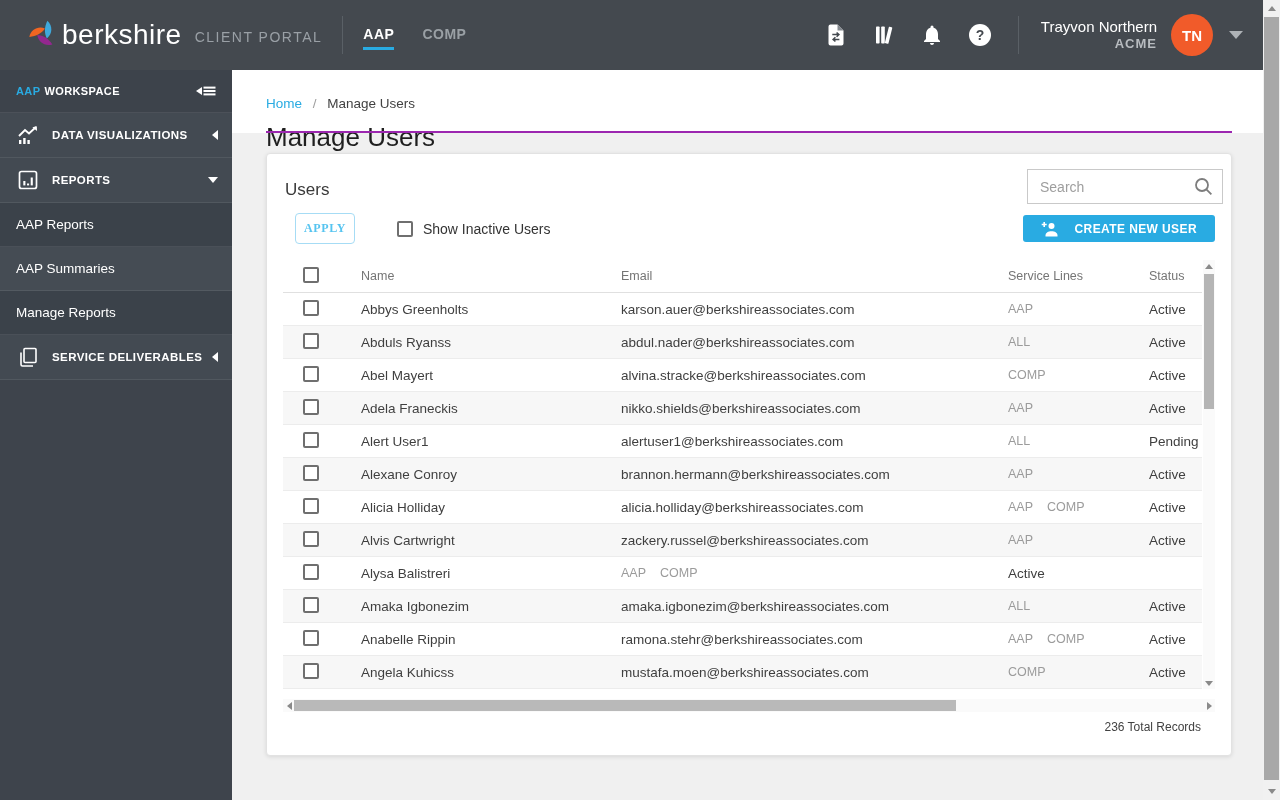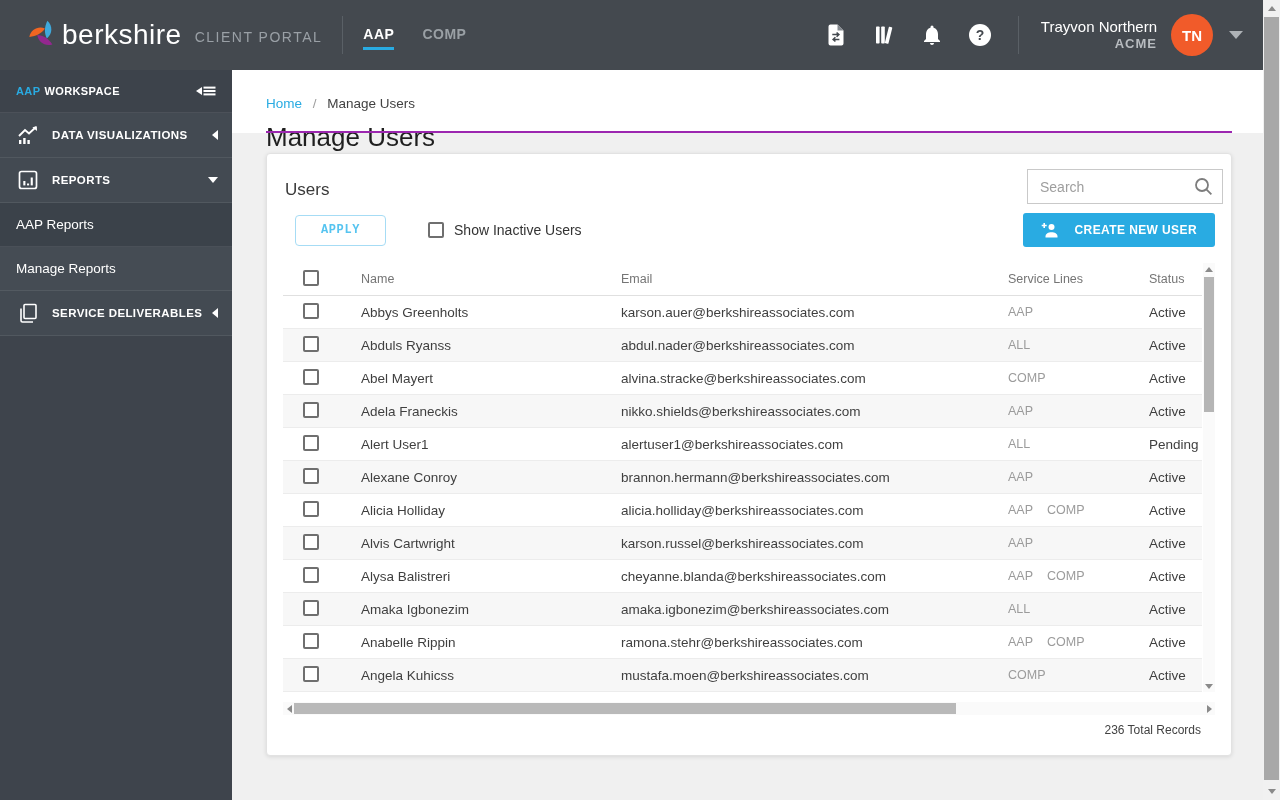--- a/index.html
+++ b/index.html
@@ -67,28 +67,28 @@
                   font-family:"Liberation Sans","DejaVu Sans",sans-serif; }
   .search-input::placeholder { color:#9e9e9e; }
   .search-icon { position:absolute; right:9px; top:7px; }
 
   .controls { display:flex; align-items:center; padding:9px 16px 0 18px; }
   .select-box { width:253px; height:33px; border:1px solid #c9c9c9; border-radius:4px;
                 display:flex; align-items:center; padding:0 12px; font-size:13.5px; color:#555;
                 cursor:pointer; background:#fff; }
   .select-caret { width:0; height:0; border-left:5px solid transparent; border-right:5px solid transparent;
                   border-top:6px solid #6f6f6f; margin-left:auto; }
-  .apply-btn { margin-left:10px; height:31px; padding:0 25px; background:#fff; border:1px solid #a6dcf5;
+  .apply-btn { margin-left:10px; height:31px; padding:0 8px; background:#fff; border:1px solid #a6dcf5;
                border-radius:4px; color:#56c4f0; font-size:12px; font-weight:bold; letter-spacing:.6px;
-               cursor:pointer; font-family:Liberation Mono, monospace; }
+               cursor:pointer; font-family:Liberation Serif, serif; }
   .chk-group { display:flex; align-items:center; margin-left:30px; cursor:pointer;padding-left:12px; }
   .checkbox { width:16px; height:16px; border:2px solid #6f6f6f; border-radius:2px; background:#fff;
               display:inline-block; cursor:pointer; flex:0 0 auto; }
   .chk-label { font-size:14px; color:#333; margin-left:10px; }
-  .create-btn { margin-left:auto; height:34px; background:#29abe2; border:none; border-radius:3px;
+  .create-btn { margin-left:auto; height:27px; background:#29abe2; border:none; border-radius:3px;
                 color:#fff; font-size:12px; font-weight:bold; letter-spacing:.4px; padding:0 18px;
                 display:flex; align-items:center; gap:16px; cursor:pointer; font-family:inherit; }
 
   
   .table-wrap { margin:16px 16px 0; position:relative; padding-right:13px; }
   .thead, .trow { display:grid; grid-template-columns:78px 260px 387px 141px 1fr; align-items:center; height:33px; }
   .thead { color:#757575; font-size:12.5px; border-bottom:1px solid #e0e0e0; }
   .trow { font-size:13.5px; color:#3f3f3f; border-bottom:1px solid #ececec; background:#fff; }
   .trow.alt { background:#f7f7f7; }
   .c-check { padding-left:20px; }
@@ -207,20 +207,23 @@
     </svg>
     <span class="sec-label">REPORTS</span>
     <span class="arr-down"></span>
   </div>
 
   <div id="sidebar-subitems">
       <div class="side-row sub-row">
     <span class="sub-label">AAP Reports</span>
   </div>
       <div class="side-row sub-row">
+    <span class="sub-label">AAP Summaries</span>
+  </div>
+      <div class="side-row sub-row">
     <span class="sub-label">Manage Reports</span>
   </div>
     </div>
 
   <div class="side-row sec-row">
     <svg class="sec-icon" viewBox="0 0 24 24">
       <rect x="8" y="3.5" width="12" height="14" rx="1" stroke="#fff" stroke-width="1.6" fill="none"></rect>
       <path d="M5 7.5 V19.5 a1.5 1.5 0 0 0 1.5 1.5 H17" stroke="#fff" stroke-width="1.6" fill="none"></path>
     </svg>
     <span class="sec-label">SERVICE DELIVERABLES</span>
@@ -338,30 +341,29 @@
     <div class="c-email">alicia.holliday@berkshireassociates.com</div>
     <div class="c-sl">
               <span class="sl-tag">AAP</span>
               <span class="sl-tag">COMP</span>
             </div>
     <div class="c-status">Active</div>
   </div>
           <div class="trow alt">
     <div class="c-check"><span class="checkbox"></span></div>
     <div class="c-name">Alvis Cartwright</div>
-    <div class="c-email">karson.russel@berkshireassociates.com</div>
+    <div class="c-email">zackery.russel@berkshireassociates.com</div>
     <div class="c-sl">
               <span class="sl-tag">AAP</span>
             </div>
     <div class="c-status">Active</div>
   </div>
           <div class="trow">
     <div class="c-check"><span class="checkbox"></span></div>
     <div class="c-name">Alysa Balistreri</div>
-    <div class="c-email">cheyanne.blanda@berkshireassociates.com</div>
     <div class="c-sl">
               <span class="sl-tag">AAP</span>
               <span class="sl-tag">COMP</span>
             </div>
     <div class="c-status">Active</div>
   </div>
           <div class="trow alt">
     <div class="c-check"><span class="checkbox"></span></div>
     <div class="c-name">Amaka Igbonezim</div>
     <div class="c-email">amaka.igbonezim@berkshireassociates.com</div>

